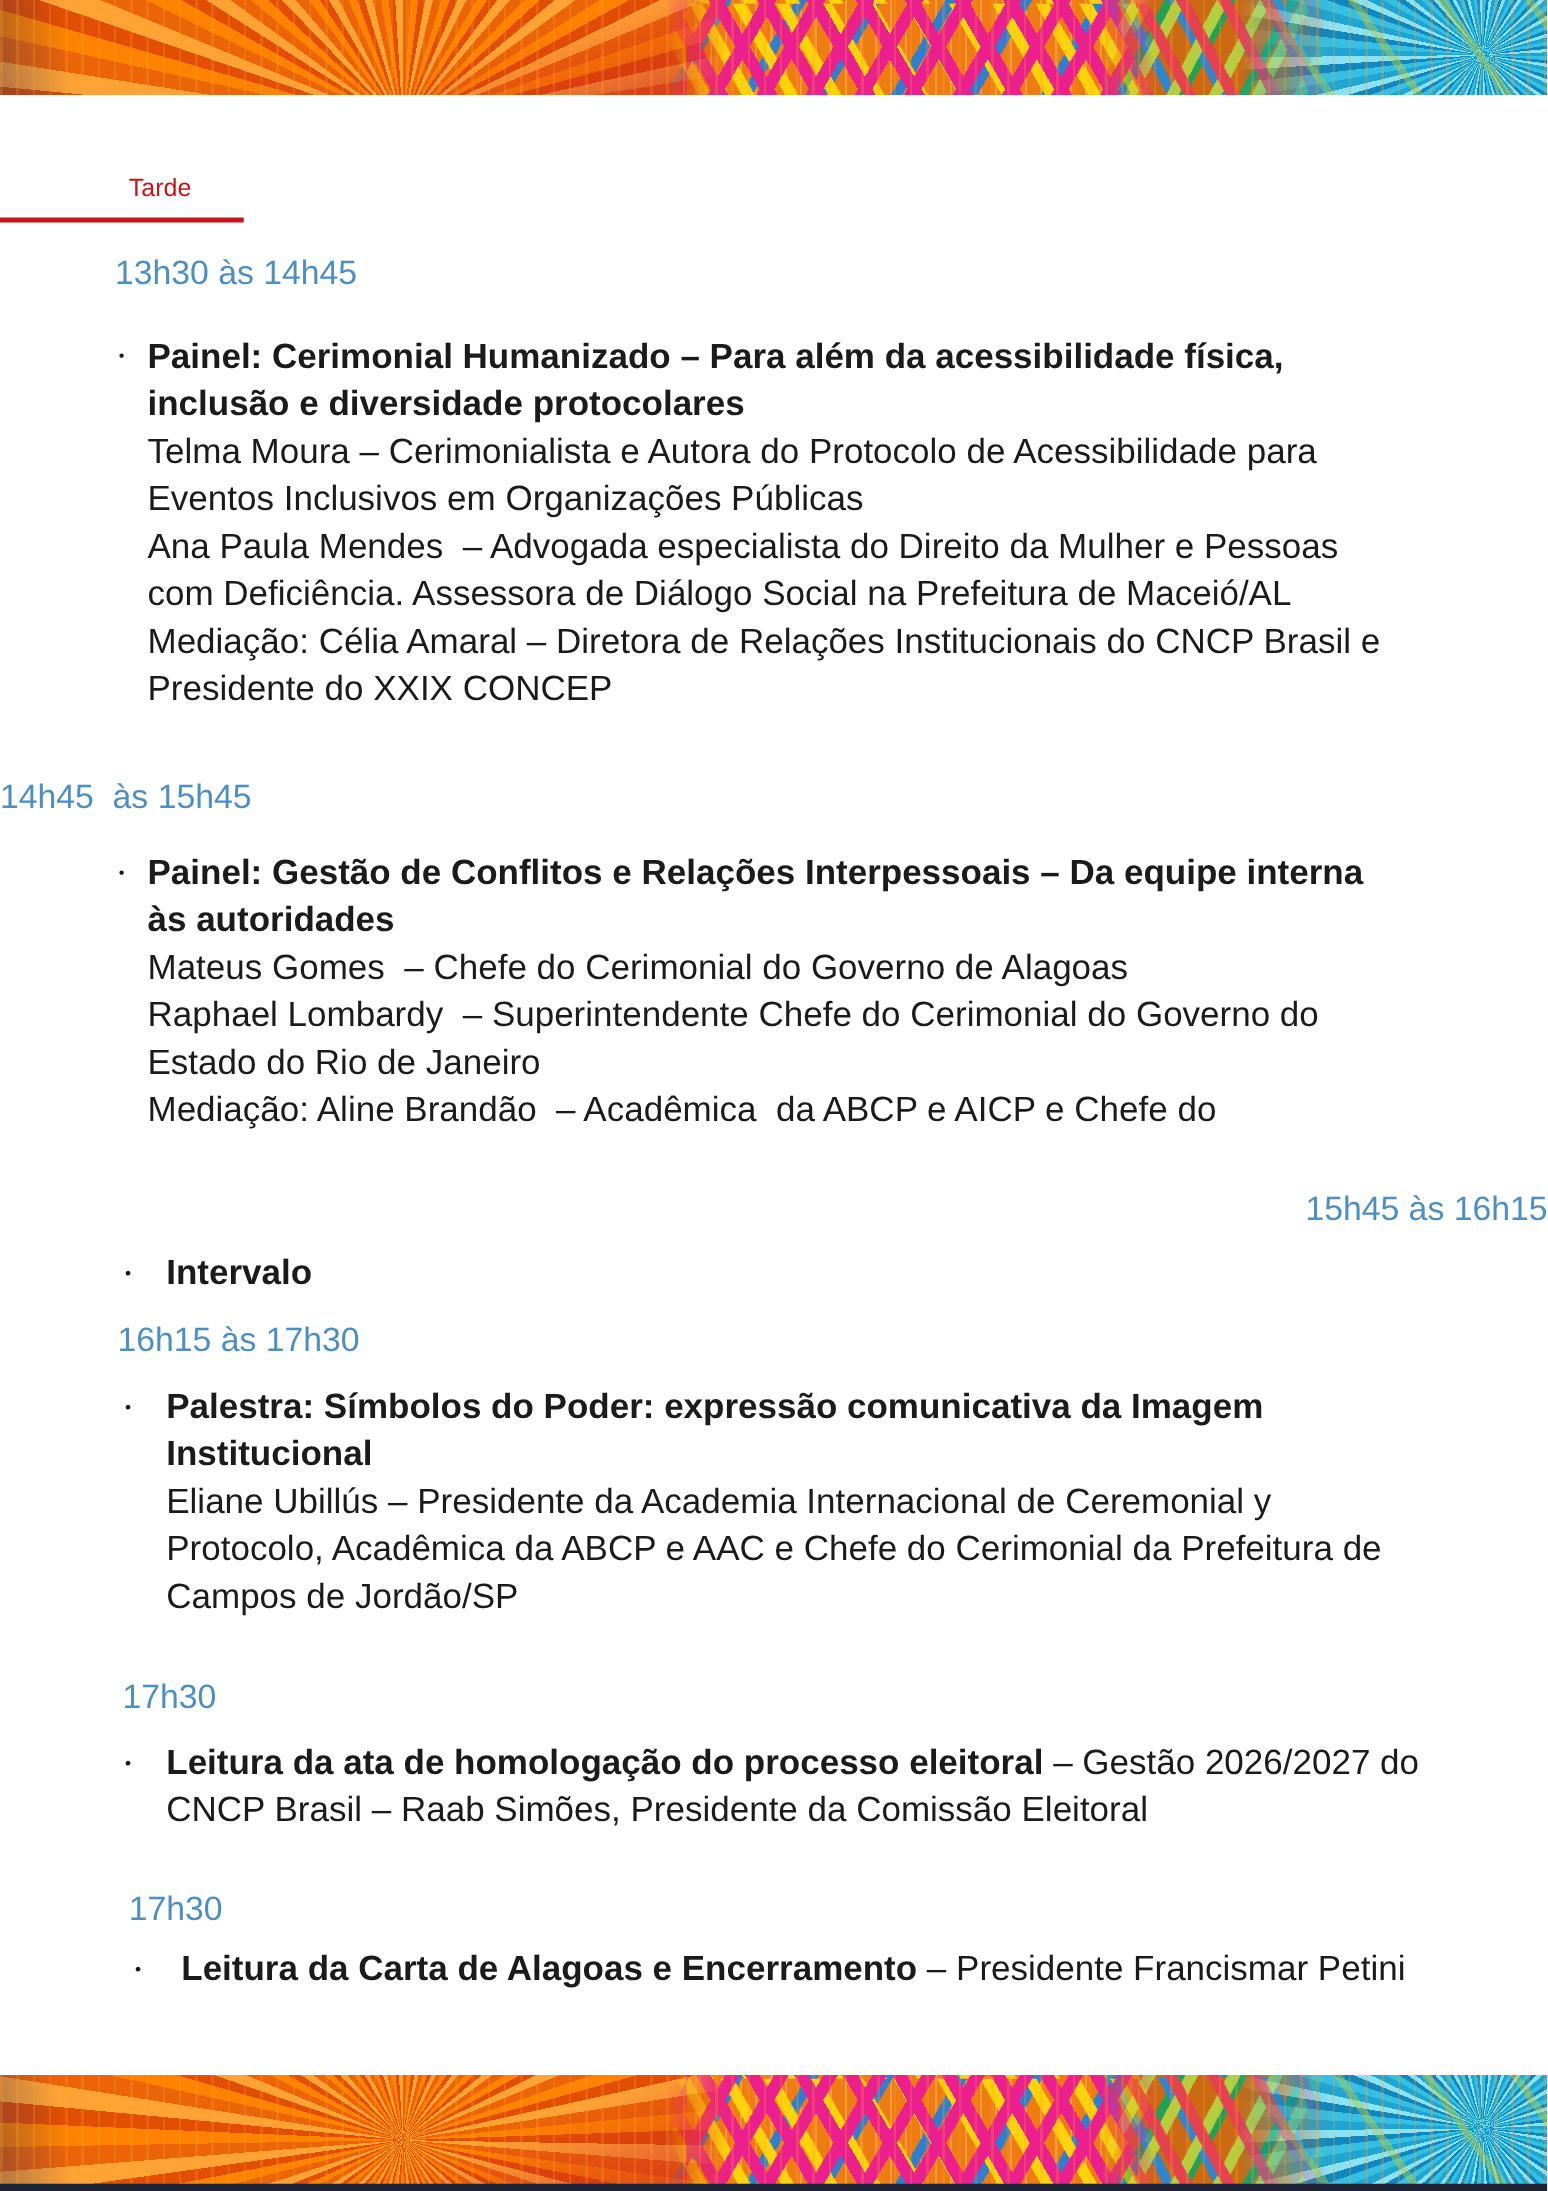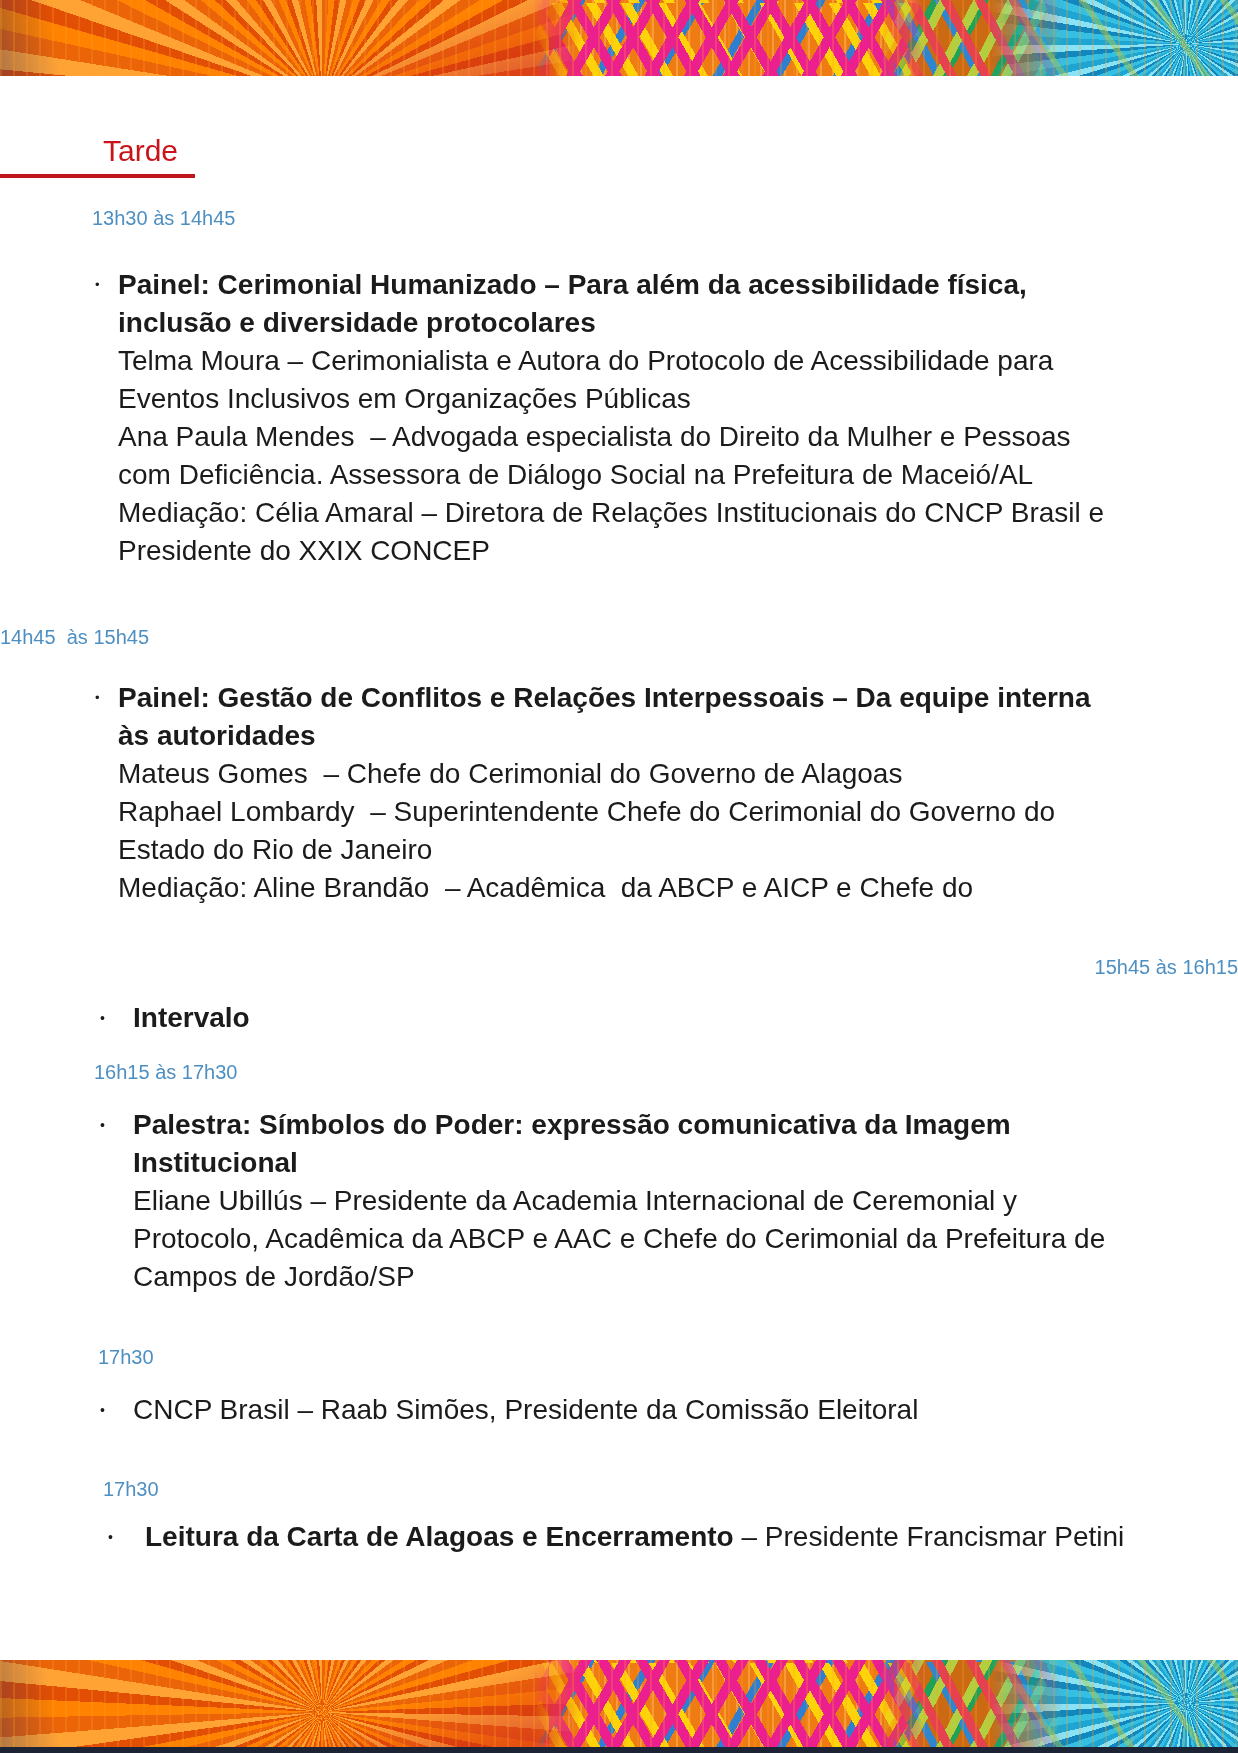--- a/index.html
+++ b/index.html
@@ -65,27 +65,27 @@
   .band-bottom::after {
     content:""; position:absolute; left:0; right:0; bottom:0; height:6px;
     background:#1c2334; z-index:5;
   }
 
   
   .content { position:absolute; top:76px; left:0; right:0; bottom:93px; overflow:hidden; }
 
   .tarde {
     margin:58px 0 0 103px;
-    font-size:30px; line-height:34px; font-weight:400;
+    font-size:20px; line-height:34px; font-weight:400;
     color:#c9151a;
   }
   .red-rule { margin-top:6px; width:195px; height:4px; background:#c3161c; }
 
   .time {
-    margin:0; font-size:20px; line-height:32px; font-weight:400;
+    margin:0; font-size:27px; line-height:32px; font-weight:400;
     color:#4e8fc2; white-space:pre;
   }
   .item { display:flex; align-items:flex-start; }
   .bullet { flex:0 0 auto; color:#1b1b1b; line-height:38px; }
   .lines { flex:1 1 auto; min-width:0; }
   .line { font-size:28px; line-height:38px; white-space:pre; }
   .line b { font-weight:700; }
 
   
   .s0 { margin-top:24px; } .s0 .time { margin-left:92px; }
@@ -172,20 +172,21 @@
               <div class="line"><span>Protocolo, Acadêmica da ABCP e AAC e Chefe do Cerimonial da Prefeitura de</span></div>
               <div class="line"><span>Campos de Jordão/SP</span></div>
             </div>
           </div>
         </section>
         <section class="s s4">
           <h2 class="time">17h30</h2>
           <div class="item">
             <span class="bullet">•</span>
             <div class="lines">
+              <div class="line"><b>Leitura da ata de homologação do processo eleitoral</b><span> – Gestão 2026/2027 do</span></div>
               <div class="line"><span>CNCP Brasil – Raab Simões, Presidente da Comissão Eleitoral</span></div>
             </div>
           </div>
         </section>
         <section class="s s5">
           <h2 class="time">17h30</h2>
           <div class="item">
             <span class="bullet">•</span>
             <div class="lines">
               <div class="line"><b>Leitura da Carta de Alagoas e Encerramento</b><span> – Presidente Francismar Petini</span></div>

